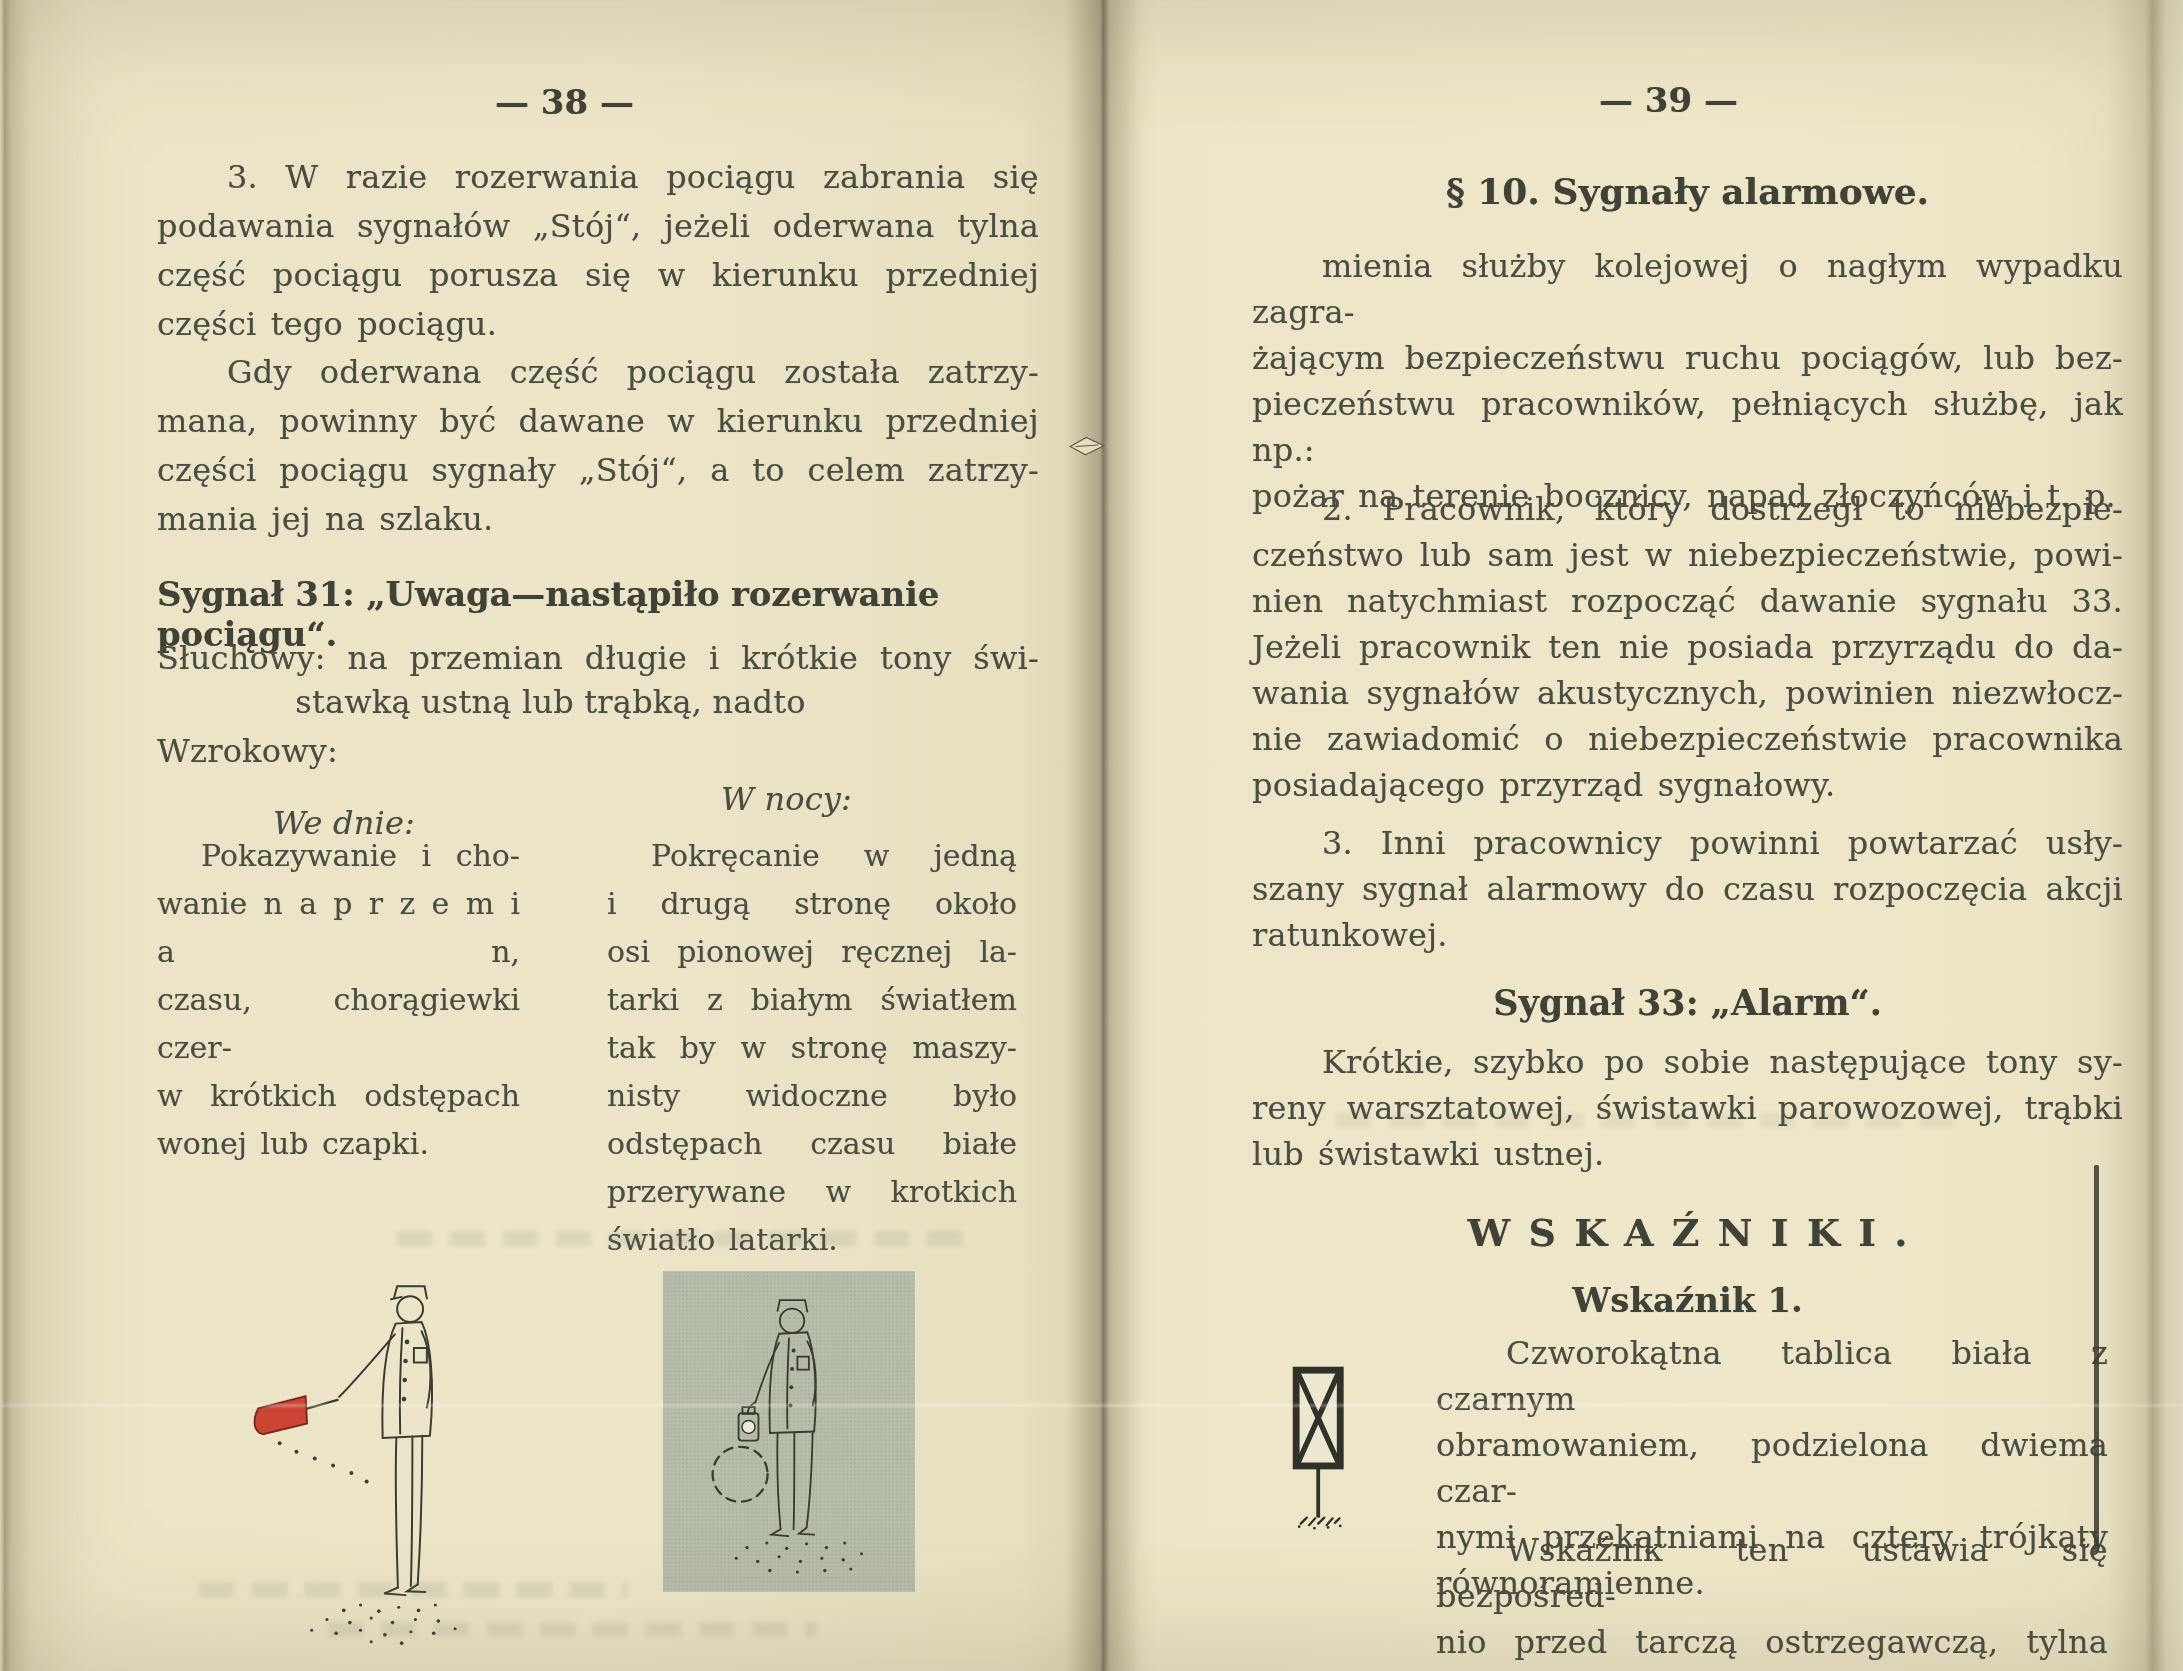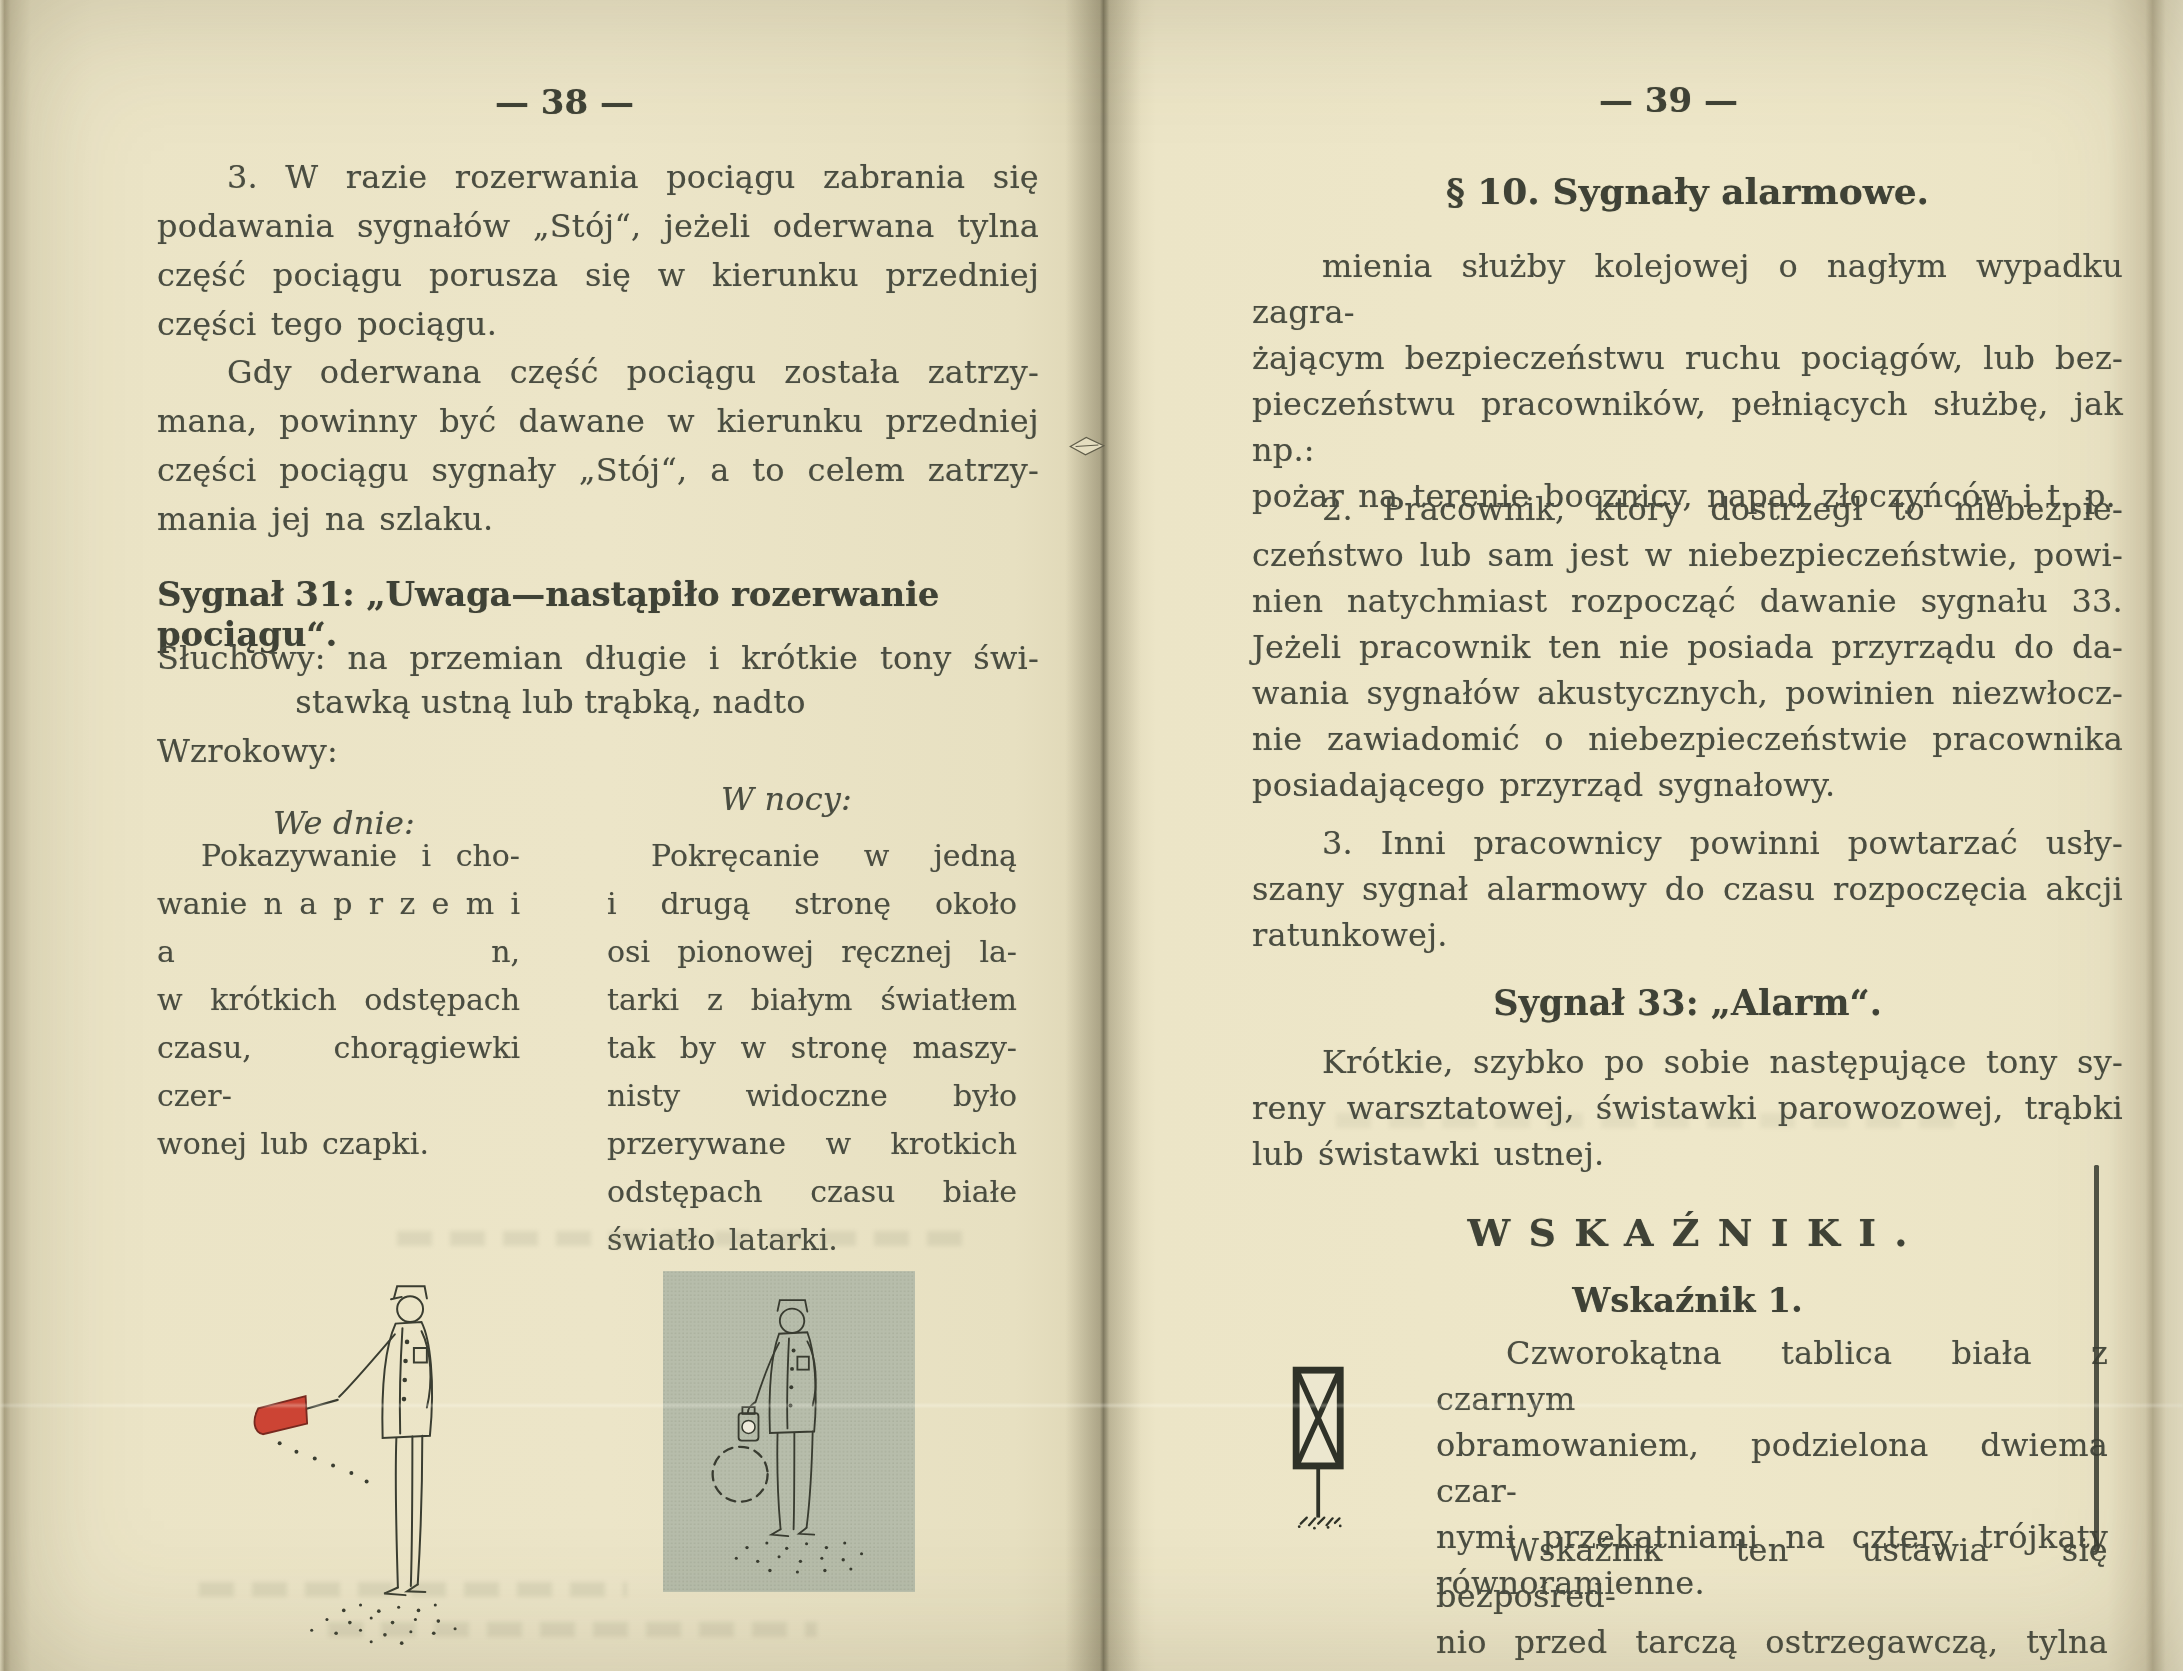--- a/index.html
+++ b/index.html
@@ -89,34 +89,34 @@
   <div class="tb body centered" style="left:157px; top:683px; width:787px;">stawką ustną lub trąbką, nadto</div>
 
   <div class="tb body" style="left:157px; top:732px; width:458px;">Wzrokowy:</div>
 
   <div class="tb body italic centered" style="left:214px; top:804px; width:260px;">We dnie:</div>
   <div class="tb body italic centered" style="left:649px; top:780px; width:275px;">W nocy:</div>
 
   <div class="tb colbody ind-sm" style="left:157px; top:832px; width:363px; line-height:48px;">
       <div class="pline">Pokazywanie i cho-</div>
       <div class="pline">wanie n a p r z e m i a n,</div>
+      <div class="pline">czasu, chorągiewki czer-</div>
       <div class="pline">w krótkich odstępach</div>
-      <div class="pline">czasu, chorągiewki czer-</div>
       <div class="pline last">wonej lub czapki.</div>
     </div>
 
   <div class="tb colbody ind-sm" style="left:607px; top:832px; width:410px; line-height:48px;">
       <div class="pline">Pokręcanie w jedną</div>
       <div class="pline">i drugą stronę około</div>
       <div class="pline">osi pionowej ręcznej la-</div>
       <div class="pline">tarki z białym światłem</div>
       <div class="pline">tak by w stronę maszy-</div>
       <div class="pline">nisty widoczne było</div>
+      <div class="pline">odstępach czasu białe</div>
       <div class="pline">przerywane w krotkich</div>
-      <div class="pline">odstępach czasu białe</div>
       <div class="pline last">światło latarki.</div>
     </div>
 
   <svg class="figure" style="left:229px; top:1258px;" width="321" height="389" viewBox="0 0 420 510">
     <g fill="none" stroke="#3a3d31" stroke-width="2.6" stroke-linecap="round">
 
       <path d="M216,52 l4,-15 h36 l3,16"></path>
       <path d="M212,54 l14,-3"></path>
       <circle cx="237" cy="67" r="17"></circle>
 

